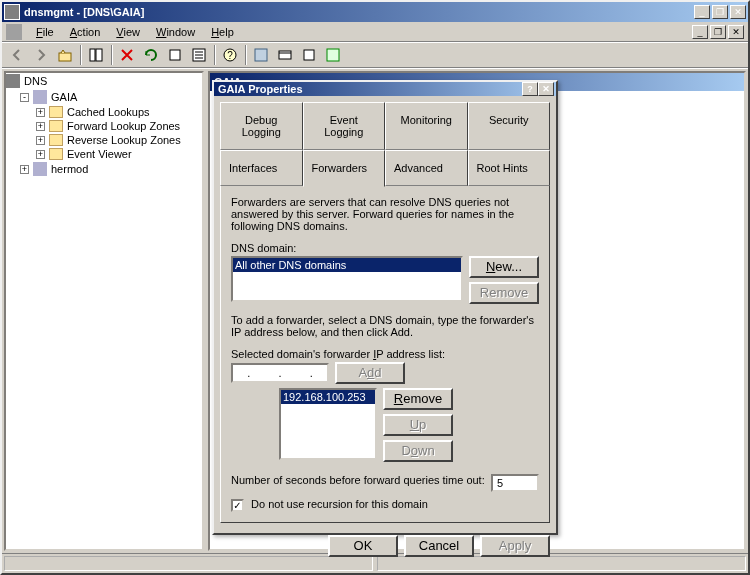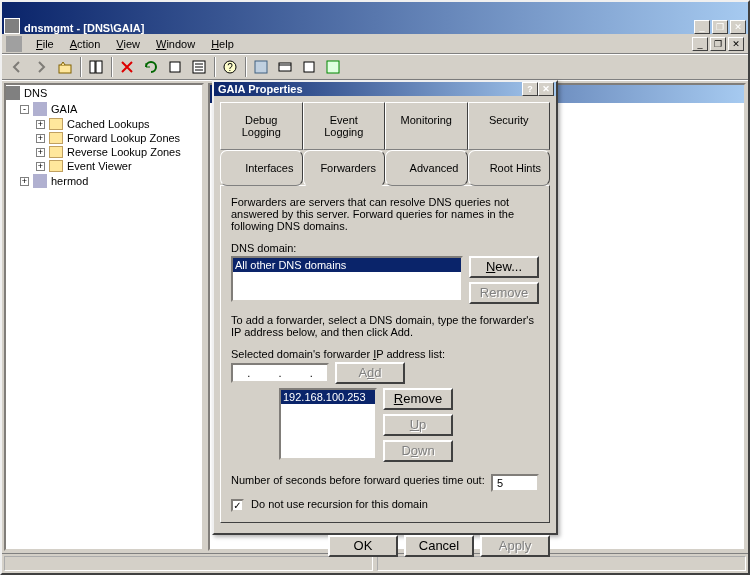--- a/index.html
+++ b/index.html
@@ -16,25 +16,25 @@
   .window {
     width: 750px;
     height: 575px;
     border: 2px solid;
     border-color: #f0f0f0 #404040 #404040 #f0f0f0;
     background: #d4d0c8;
     display: flex;
     flex-direction: column;
   }
   .titlebar {
-    height: 32px;
+    height: 20px;
     background: linear-gradient(to right, #0a246a, #a6caf0);
     color: #fff;
     display: flex;
-    align-items: flex-end;
+    align-items: center;
     padding: 0 2px;
   }
   .titlebar .icon {
     width: 16px; height: 16px;
     background: #808080;
     margin-right: 4px;
     border: 1px solid #fff;
     display: inline-block;
   }
   .titlebar .title { flex: 1; font-weight: bold; font-size: 11px; }
@@ -208,21 +208,21 @@
     font-size: 11px;
     position: relative;
   }
   .tab.inactive { border-bottom: 1px solid #808080; }
   .tab.active {
     border-bottom: 1px solid #d4d0c8;
     z-index: 2;
     margin-bottom: -1px;
   }
   .tabs-row.row1 .tab { flex: 1; text-align: center; }
-  .tabs-row.row2 .tab { flex: 1; text-align: right; border-radius: 7px; }
+  .tabs-row.row2 .tab { flex: 1; text-align: left; }
   .tabpanel {
     border: 1px solid;
     border-color: #fff #404040 #404040 #fff;
     flex: 1;
     padding: 10px;
     margin-top: -1px;
   }
   .desc { margin-bottom: 10px; }
   .label { margin-bottom: 2px; }
   .row { display: flex; gap: 6px; align-items: flex-start; }

